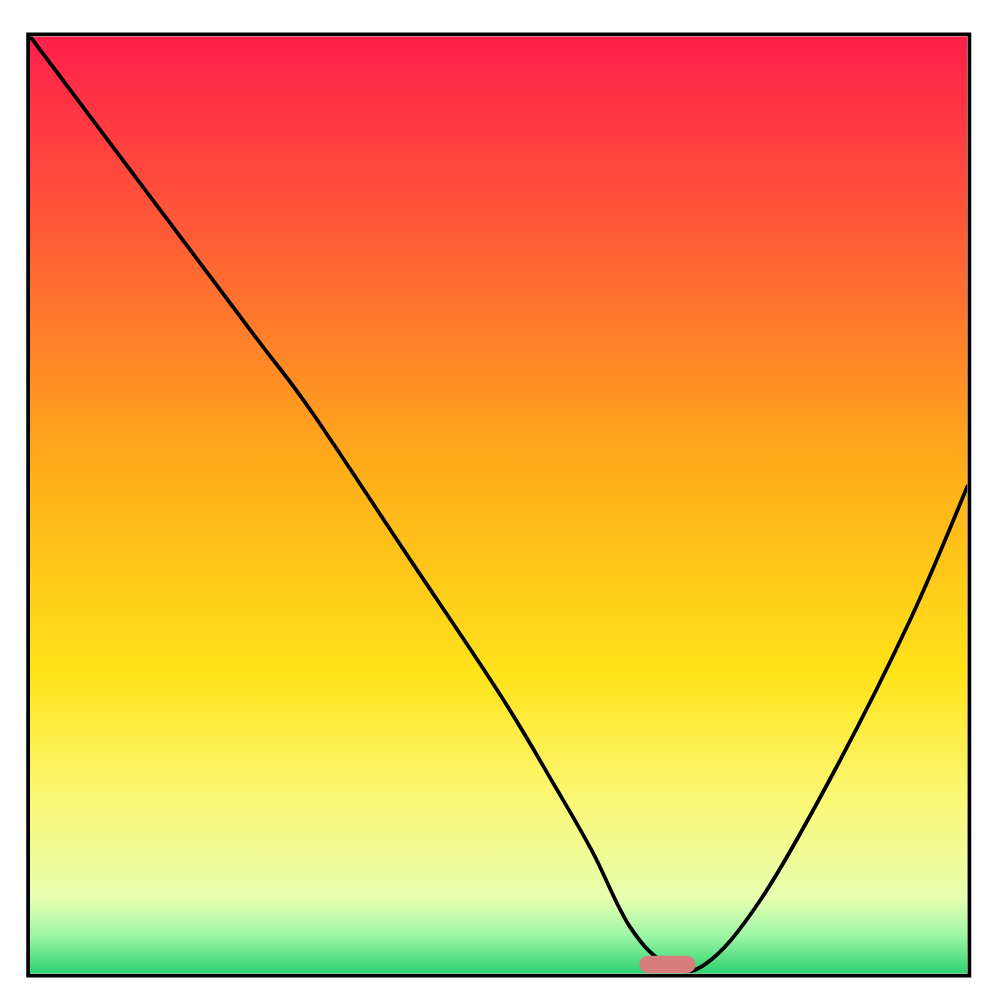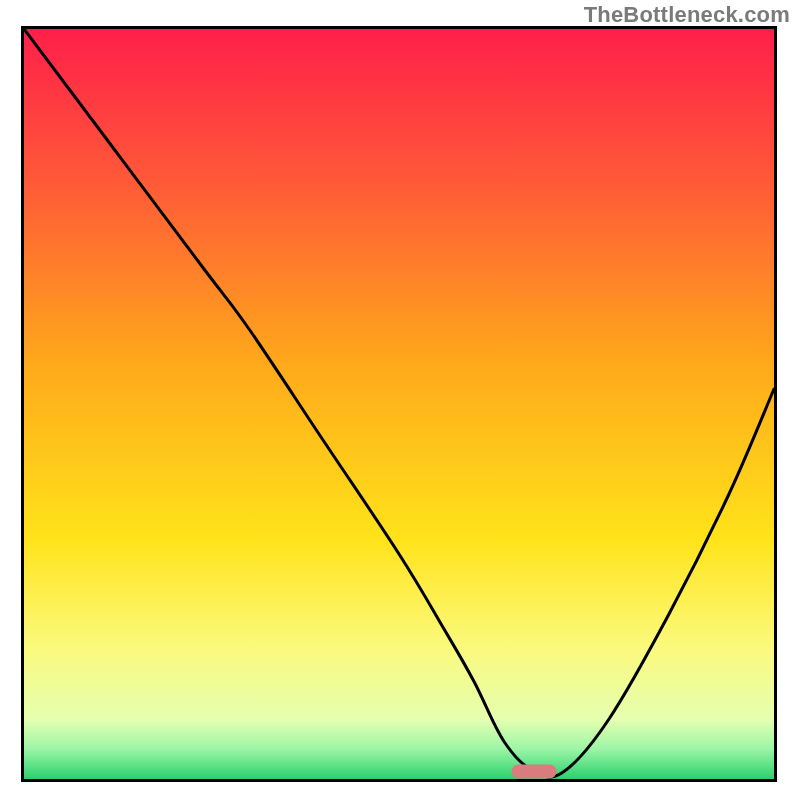--- a/index.html
+++ b/index.html
@@ -52,21 +52,20 @@
     stroke-linecap: round;
   }
   .marker {
     fill: #d97c7e;
   }
 </style>
 </head>
 <body>
 
 <div class="container">
-  <div class="watermark">TheBottleneck.com</div>
 
   <div class="plot-frame">
     <svg class="plot" viewBox="0 0 750 750" preserveAspectRatio="none">
       <defs>
         <linearGradient id="bg-grad" x1="0" y1="0" x2="0" y2="1">
             <stop offset="0%" stop-color="#ff1f4a"></stop>
             <stop offset="20%" stop-color="#ff5838"></stop>
             <stop offset="45%" stop-color="#ffaa1a"></stop>
             <stop offset="68%" stop-color="#ffe31a"></stop>
             <stop offset="82%" stop-color="#fbf97a"></stop>

